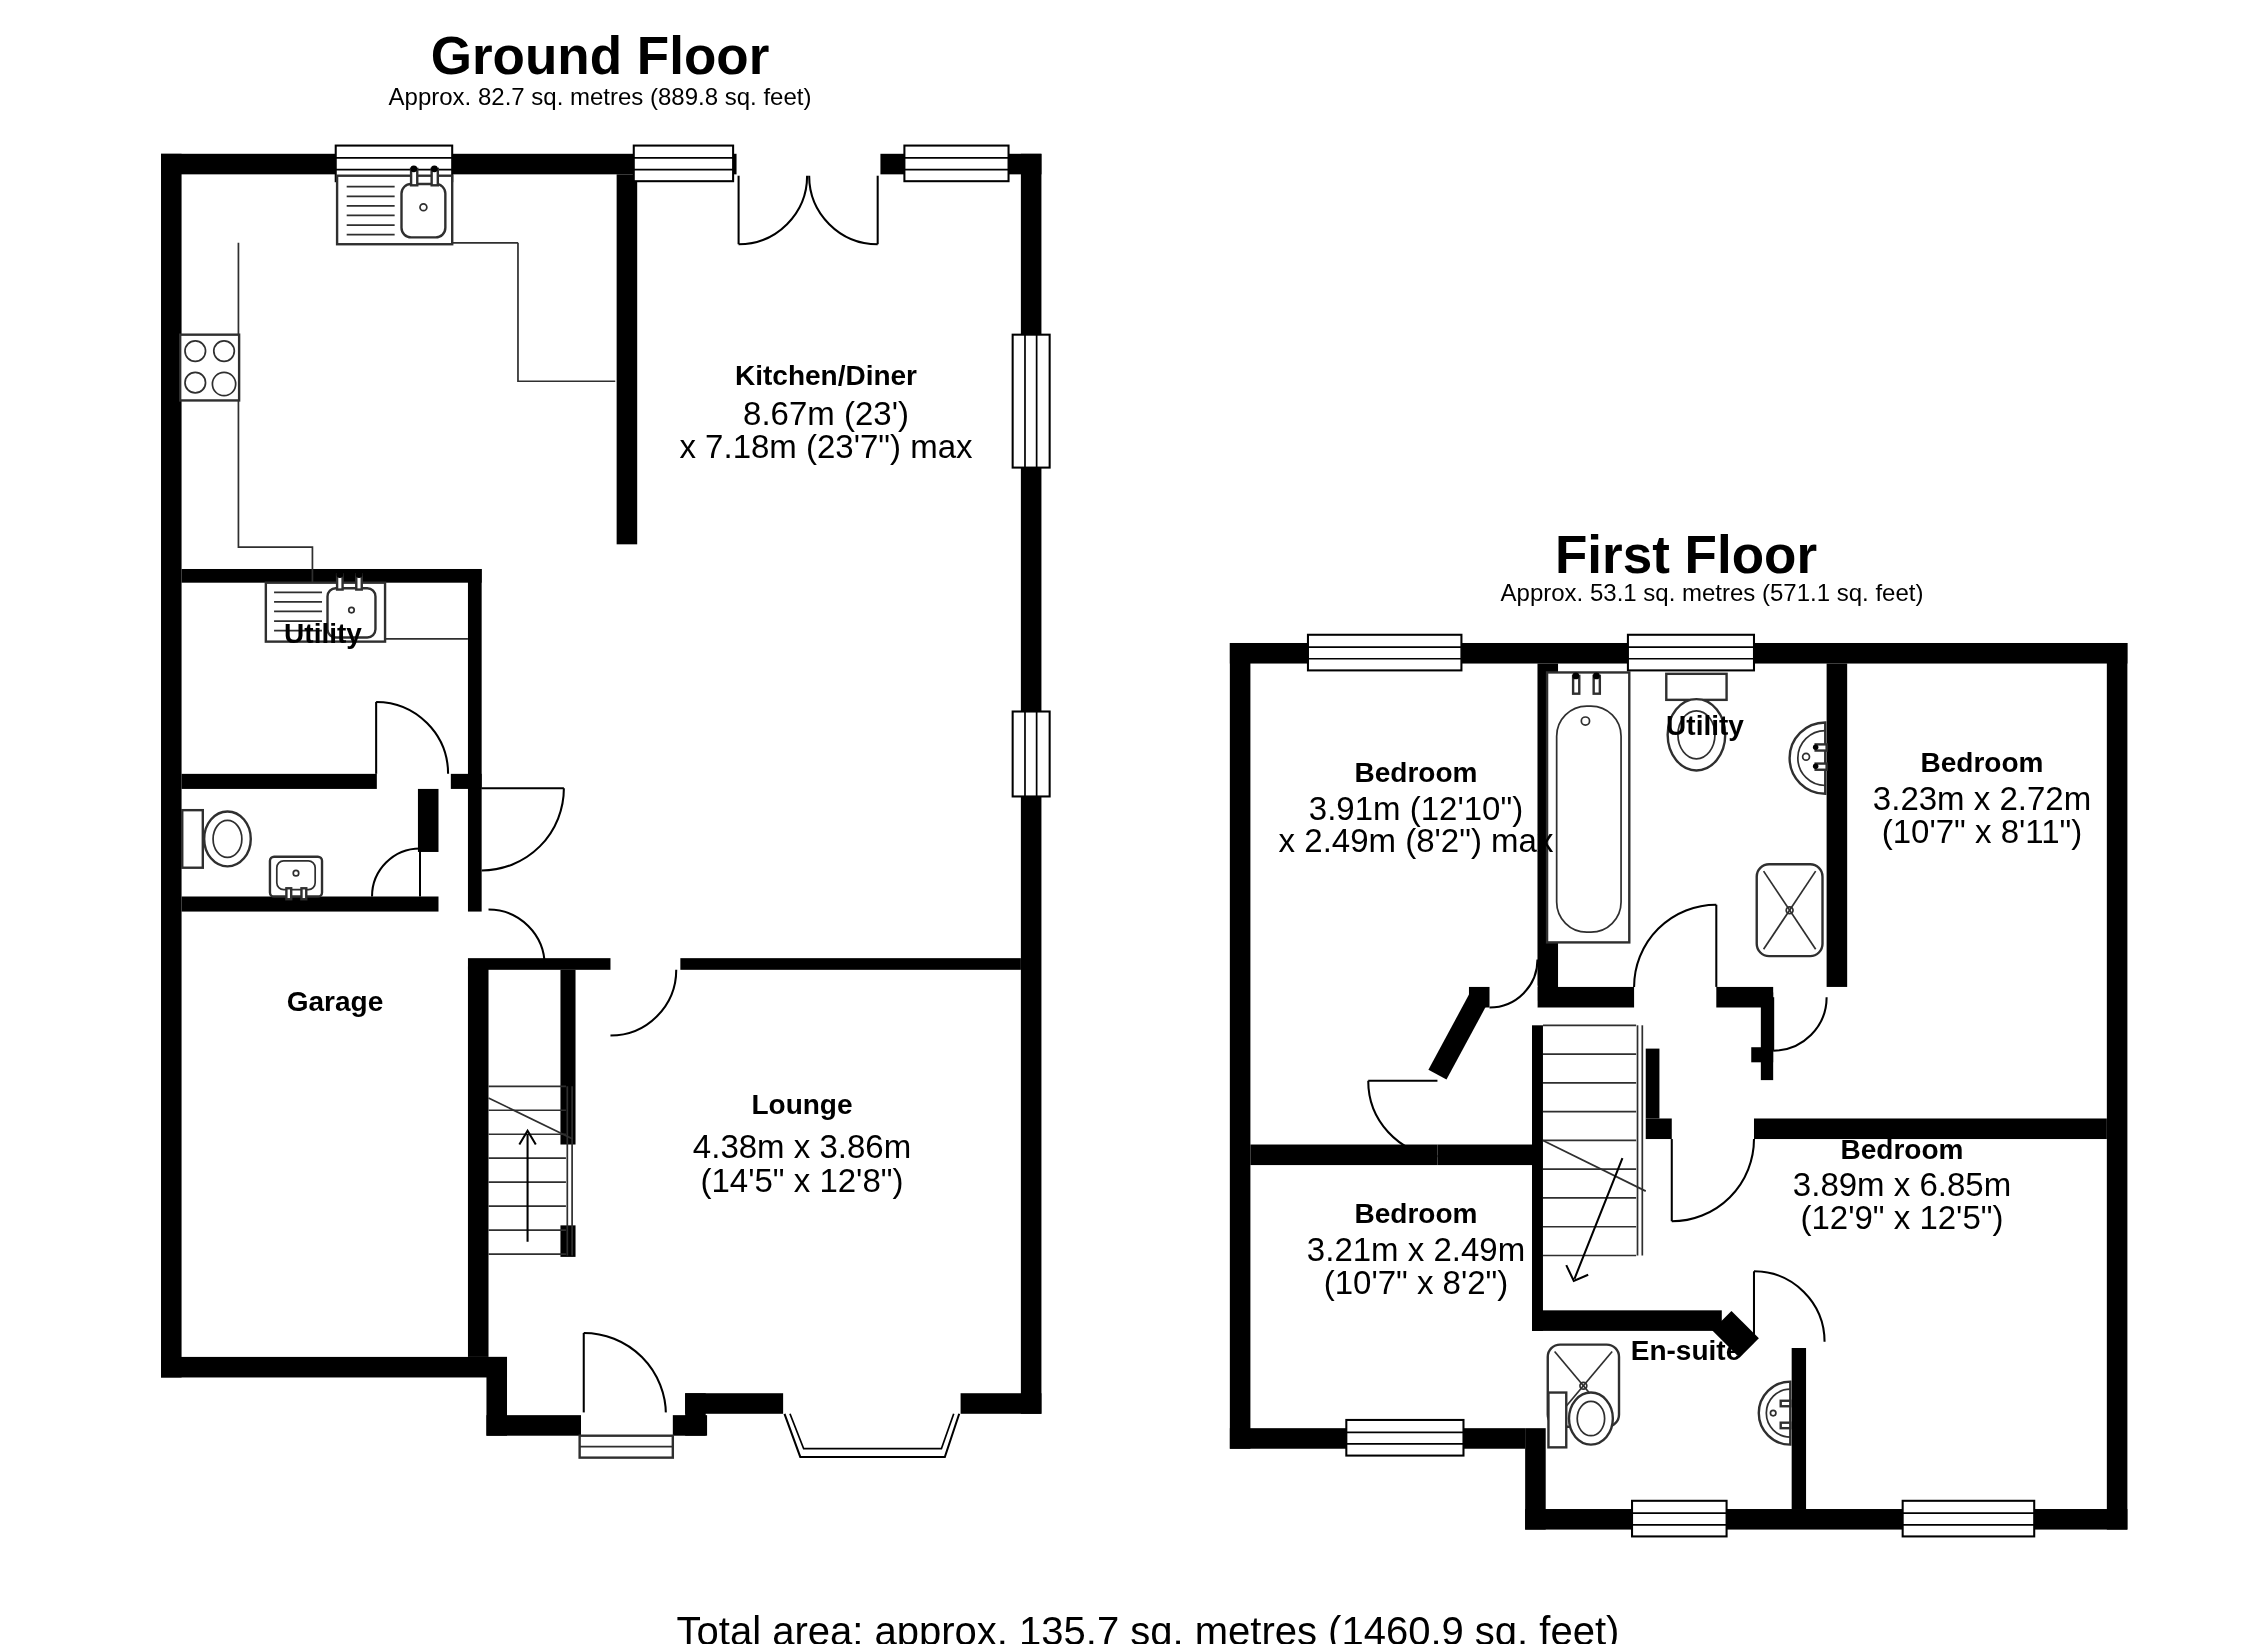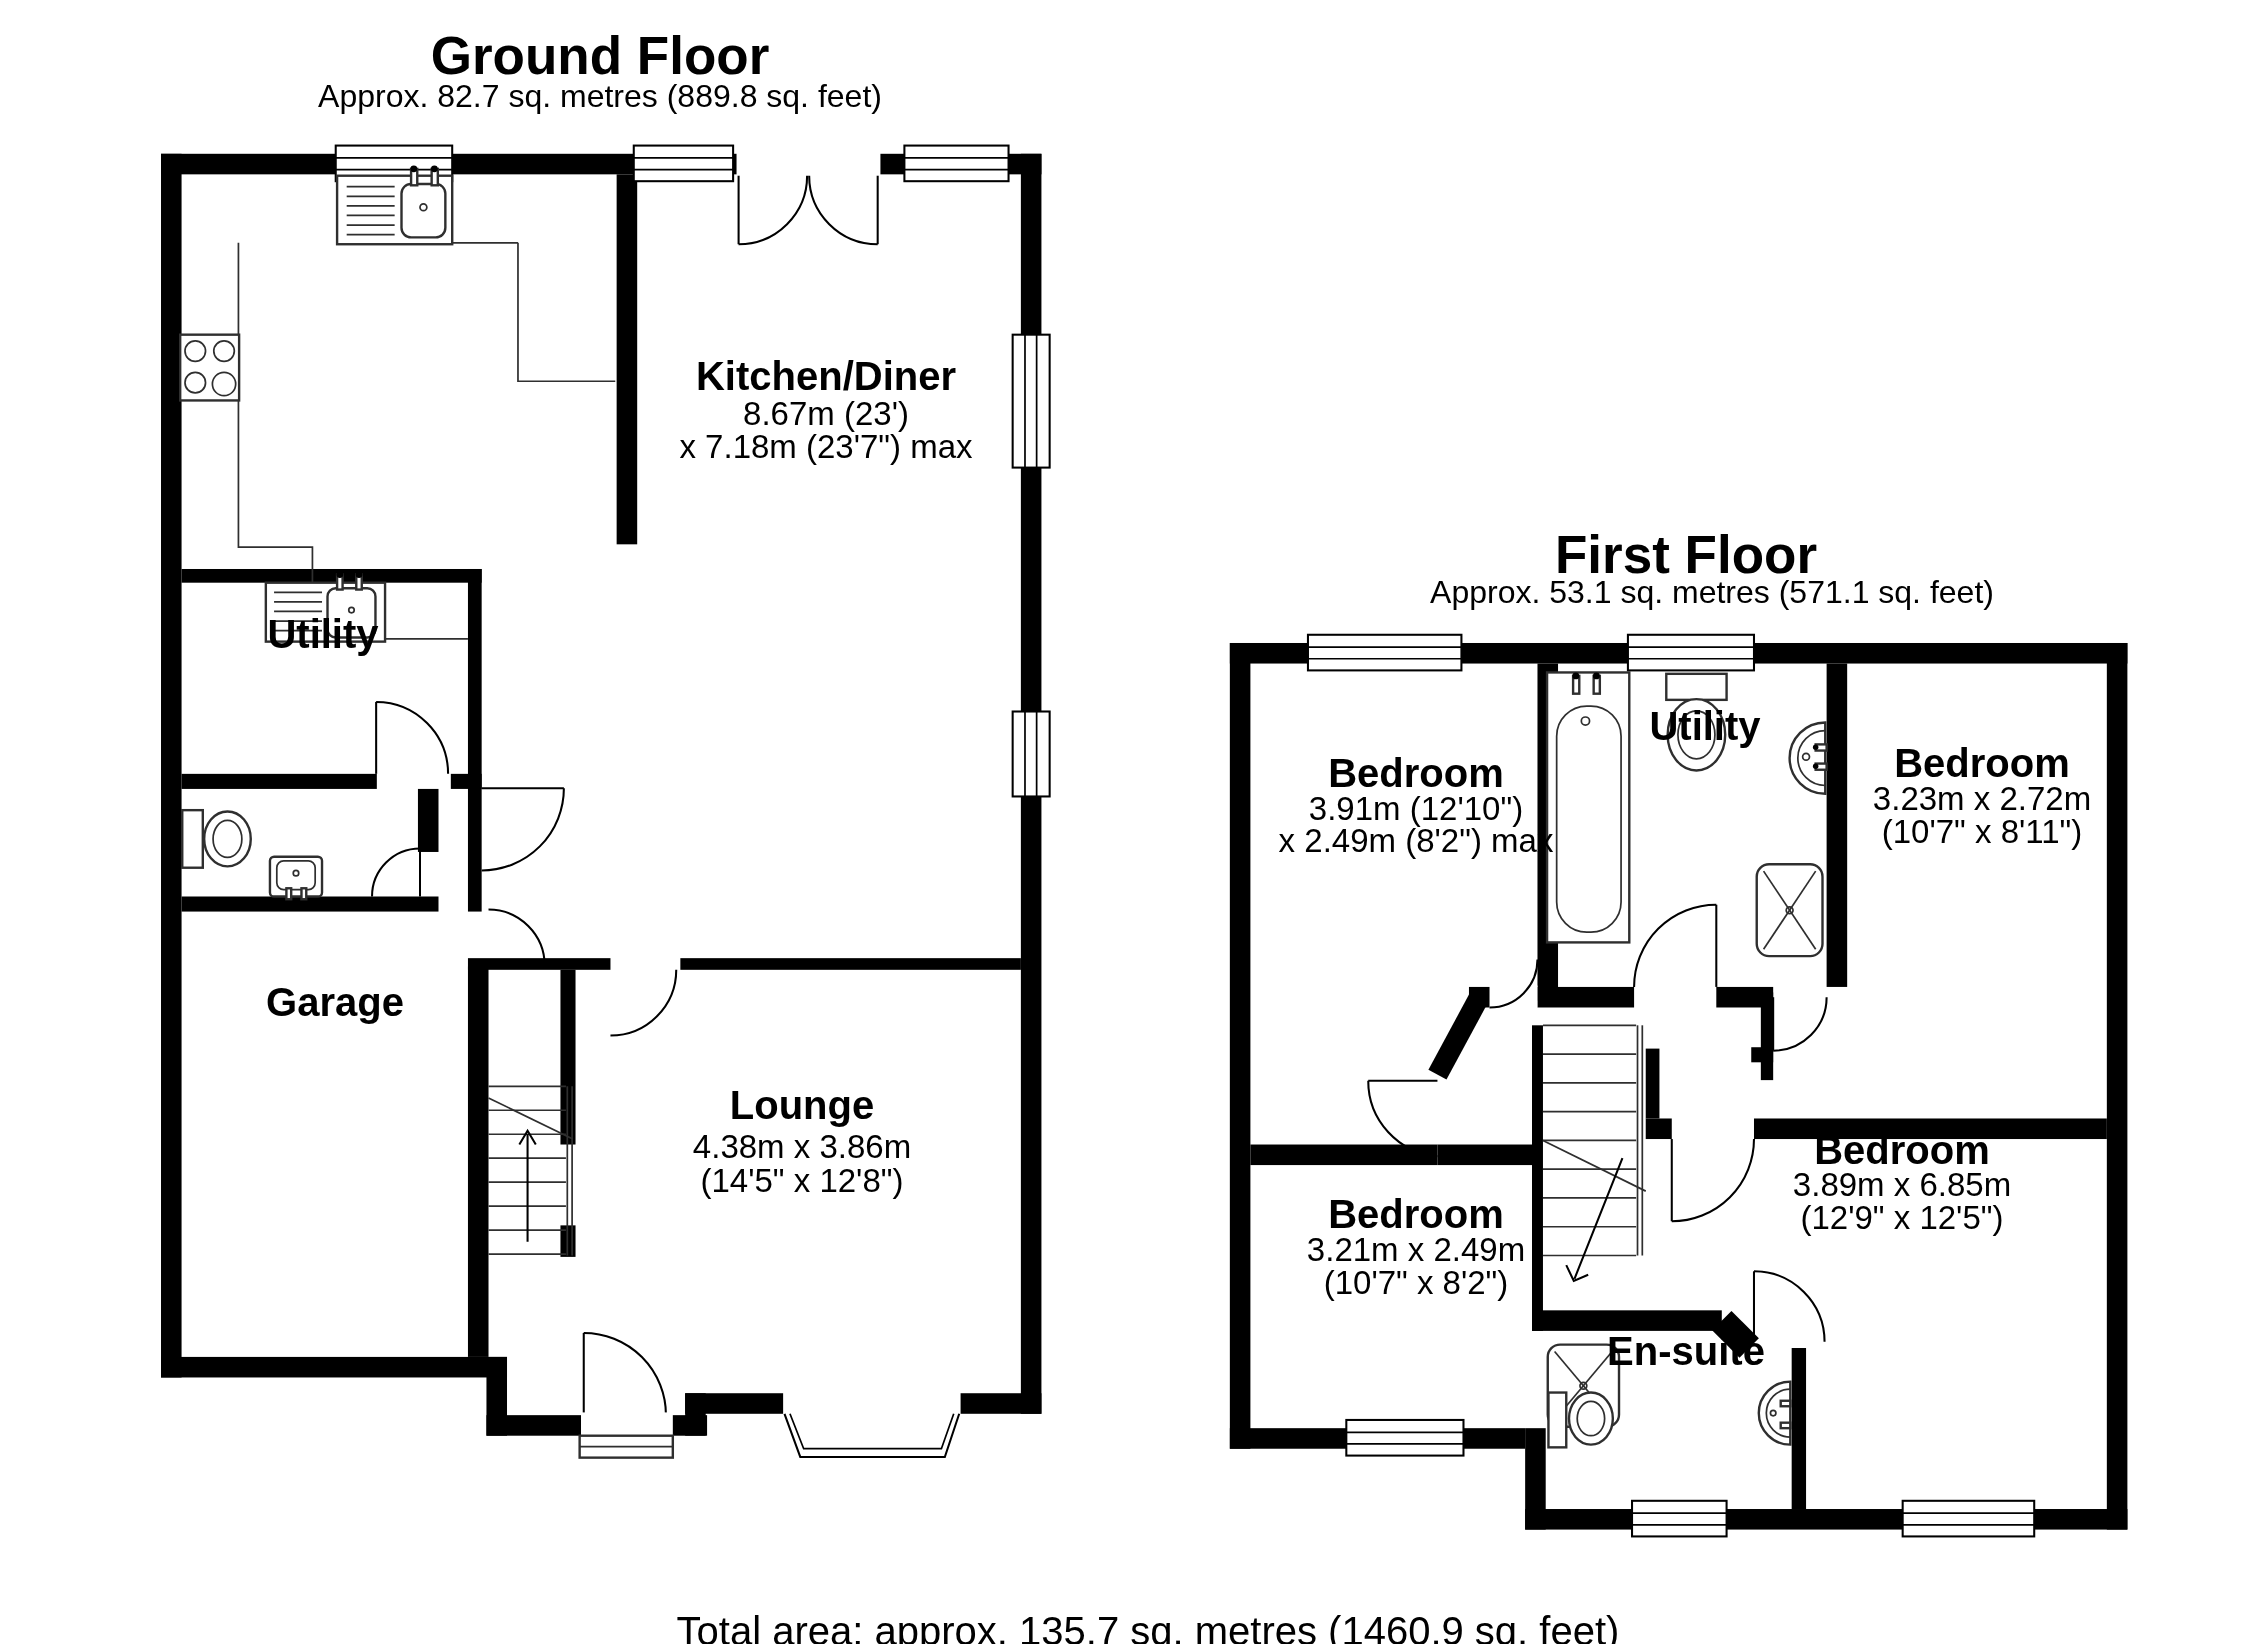--- a/index.html
+++ b/index.html
@@ -1,21 +1,21 @@
 <!DOCTYPE html>
 <html style="font-size:11px"><head>
 <meta charset="utf-8">
 <style>
   html,body{margin:0;padding:0;background:#ffffff;width:2261px;height:1645px;overflow:hidden;}
   #plan{position:relative;width:1921px;height:1645px;font-family:"Liberation Sans",sans-serif;color:#000;}
   #plan svg{position:absolute;left:0;top:0;}
   .lbl{position:absolute;transform:translate(-50%,-50%);white-space:nowrap;text-align:center;line-height:1.05;}
   .floor-title{font-size:53px;font-weight:bold;}
-  .floor-sub{font-size:32px;}
-  .room-name{font-size:40px;font-weight:bold;}
+  .floor-sub{font-size:24px;}
+  .room-name{font-size:28px;font-weight:bold;}
   .room-dims{font-size:33px;}
   .total{font-size:40px;}
   .wall{fill:#000;stroke:none;}
   .thin{stroke:#2f2f2f;stroke-width:2.5;fill:none;}
   .fix{stroke:#2f2f2f;stroke-width:3.5;fill:#fff;}
   .arc{stroke:#000;stroke-width:3;fill:none;}
   .win{fill:#fff;stroke:#000;stroke-width:3;}
   .winline{stroke:#000;stroke-width:2.5;fill:none;}
 </style>
 </head>

